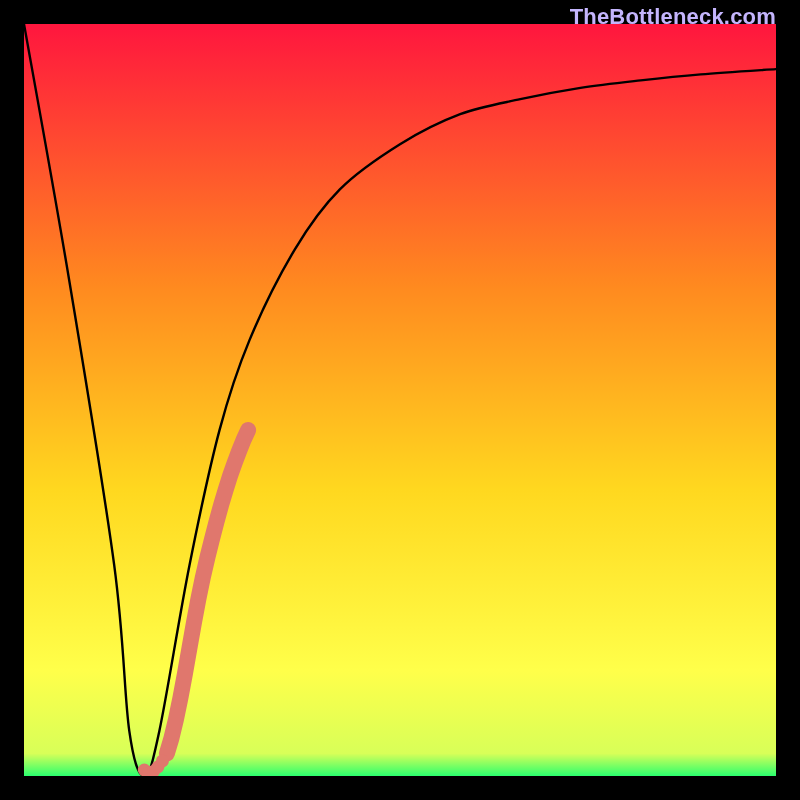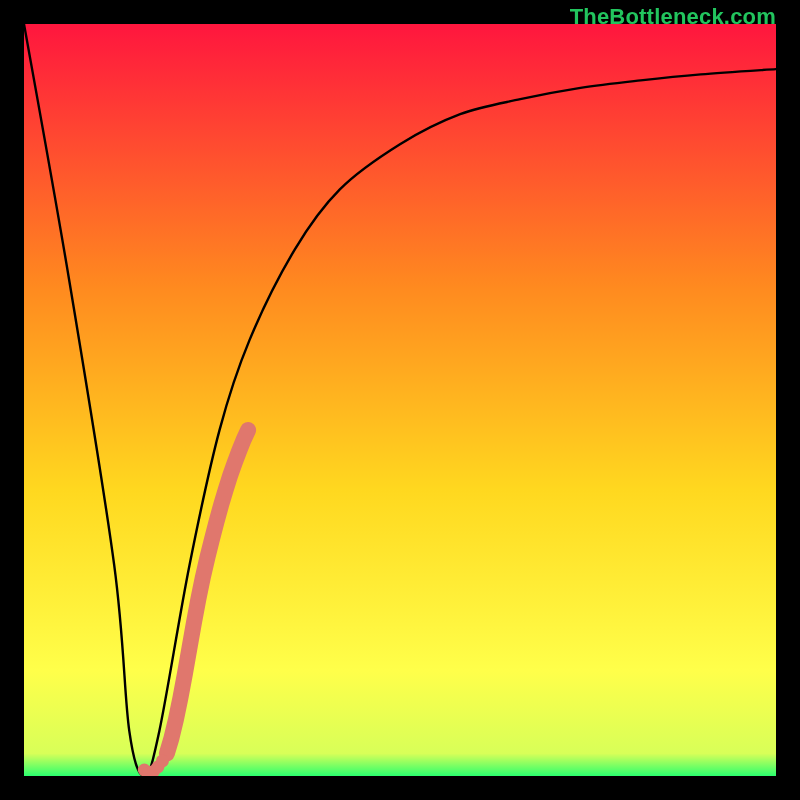--- a/index.html
+++ b/index.html
@@ -24,21 +24,21 @@
     width: 752px;
     height: 752px;
     overflow: hidden;
   }
   .watermark {
     position: absolute;
     top: 4px;
     right: 24px;
     font-size: 22px;
     font-weight: 600;
-    color: #22c55e;
+    color: #c4b5fd;
     letter-spacing: 0.2px;
   }
 </style>
 </head>
 <body>
 
 <div class="frame">
   <div class="plot-area">
     <svg id="chart-svg" viewBox="0 0 752 752" width="752" height="752" preserveAspectRatio="none">
       <defs>

